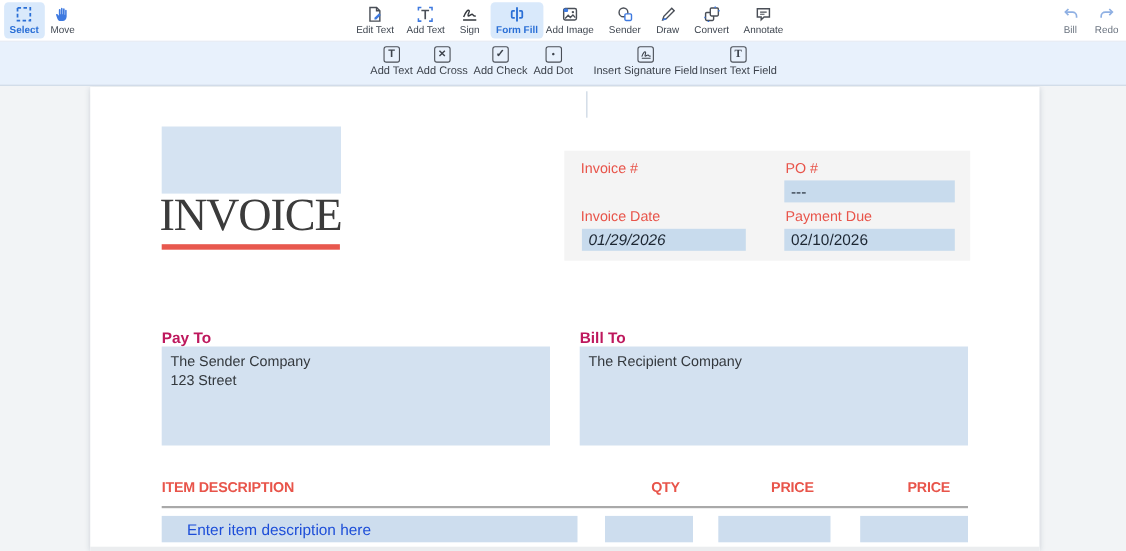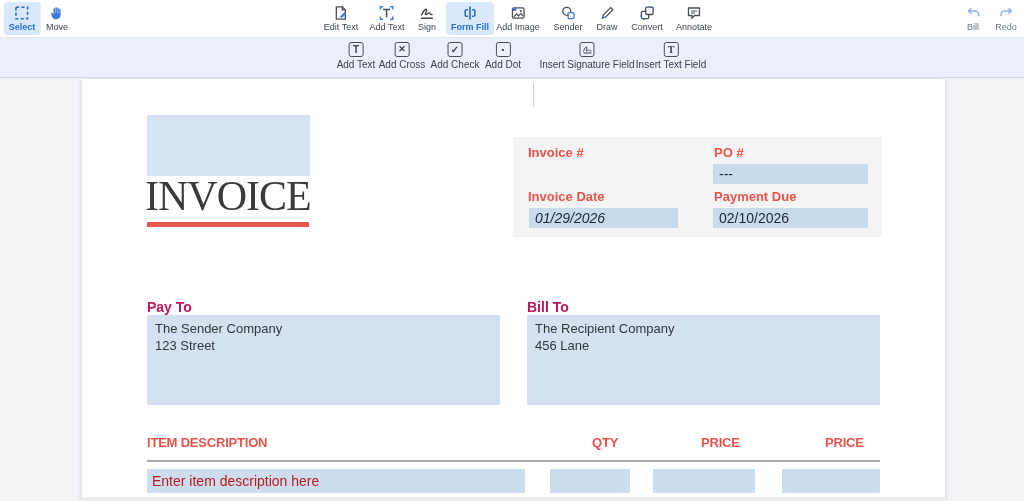--- a/index.html
+++ b/index.html
@@ -35,32 +35,32 @@
   .page { position:absolute; left:82px; top:1px; width:863px; height:422px; background:#ffffff;
     box-shadow:0 1px 5px rgba(40,60,90,.18); }
 
   .logo-box { position:absolute; left:65px; top:36px; width:163px; height:61px; background:#d5e3f2; }
   .doc-title { position:absolute; left:63px; top:95px; width:250px;
     font-family:"Liberation Serif", serif; font-size:42px; line-height:44px;
     color:#3b3b3b; letter-spacing:-1px; }
   .title-rule { position:absolute; left:65px; top:143px; width:162px; height:5px; background:#e8584e; }
 
   .details-panel { position:absolute; left:431px; top:58px; width:369px; height:100px; background:#f4f4f4; }
-  .red-label { position:absolute; font-size:13px; font-weight:bold; color:#e8544a; line-height:13px; }
+  .red-label { position:absolute; font-size:13px; font-weight:normal; color:#e8544a; line-height:13px; }
   .field { position:absolute; height:20px; background:#c8dbed; font-size:14px; color:#1d2733;
     line-height:20px; padding-left:6px; }
 
   .addr-label { position:absolute; top:220px; font-size:14px; font-weight:bold; color:#be185d; }
   .addr-box { position:absolute; top:236px; width:353px; height:90px; background:#d3e1f0;
     font-size:13px; color:#33383d; line-height:17px; padding:5px 8px; }
 
   .th { position:absolute; top:356px; font-size:13px; font-weight:bold; color:#e8544a; letter-spacing:-.2px; }
   .table-rule { position:absolute; left:65px; top:381px; width:733px; height:2px; background:#a9a9a9; }
   .cell { position:absolute; top:390px; height:24px; background:#cdddee; }
-  .cell.desc { font-size:14px; color:#b91c1c; line-height:24px; padding-left:5px; }
+  .cell.desc { font-size:14px; color:#1d4ed8; line-height:24px; padding-left:23px; }
   .bottom-strip { position:absolute; left:0; top:418px; width:863px; height:4px; background:#ebedef; }
 
   svg { display:block; }
 </style>
 </head>
 <body>
 
 <div class="app">
 
   <div class="toolbar1">
@@ -255,21 +255,20 @@
       <div class="field" style="left:631px; top:129px; width:155px;">02/10/2026</div>
 
       <span class="addr-label" style="left:65px;">Pay To</span>
       <div class="addr-box" style="left:65px;">
         <div>The Sender Company</div>
         <div>123 Street</div>
       </div>
       <span class="addr-label" style="left:445px;">Bill To</span>
       <div class="addr-box" style="left:445px;">
         <div>The Recipient Company</div>
-        <div>456 Lane</div>
       </div>
 
       <span class="th" style="left:65px;">ITEM DESCRIPTION</span>
       <span class="th" style="left:510px;">QTY</span>
       <span class="th" style="left:619px;">PRICE</span>
       <span class="th" style="left:743px;">PRICE</span>
       <div class="table-rule"></div>
 
       <div class="cell desc" style="left:65px; width:378px;">Enter item description here</div>
       <div class="cell" style="left:468px; width:80px;"></div>

